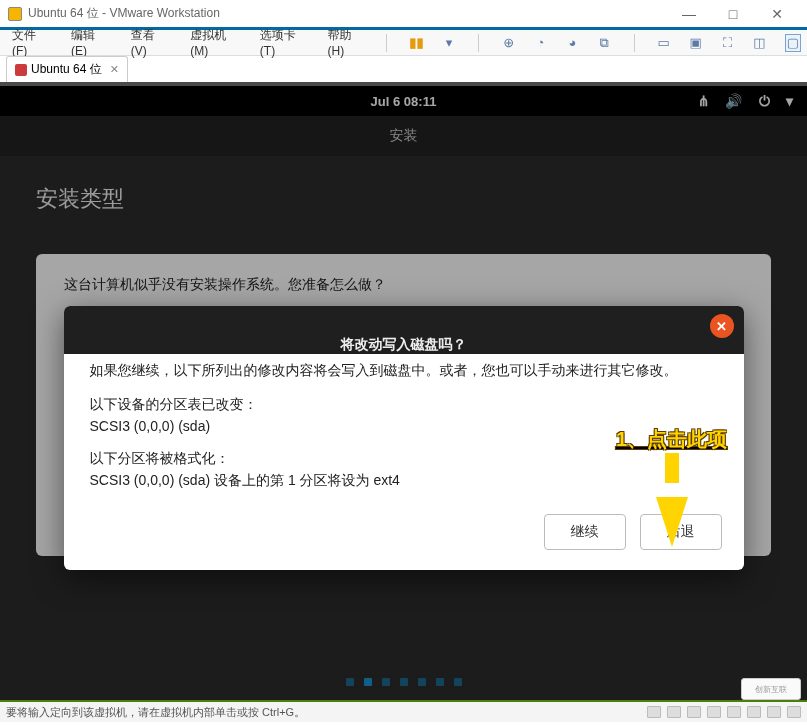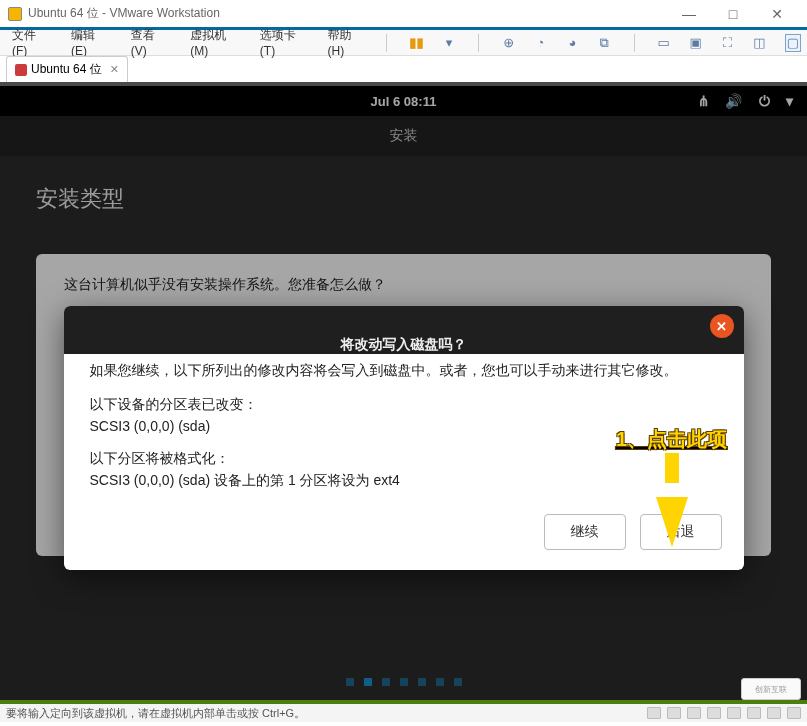--- a/index.html
+++ b/index.html
@@ -58,21 +58,21 @@
 .modal-actions { display: flex; justify-content: flex-end; gap: 14px; padding: 0 22px 20px; }
 .mbtn { background: #fff; border: 1px solid #bbb; border-radius: 4px; padding: 8px 26px; font-size: 14px; color: #333; }
 
 
 .annot { position: absolute; right: 80px; top: 340px; pointer-events: none; z-index: 50; text-decoration: underline; }
 .annot-text { color: #ffd400; font-weight: bold; font-size: 20px; text-shadow: -1px -1px 0 #5b3c00,1px -1px 0 #5b3c00,-1px 1px 0 #5b3c00,1px 1px 0 #5b3c00; }
 .annot-arrow { width: 0; height: 0; margin: 18px 0 0 40px; border-left: 16px solid transparent; border-right: 16px solid transparent; border-top: 50px solid #ffd400; position: relative; }
 .annot-stem { width: 14px; height: 30px; background: #ffd400; margin: 0 0 -4px 49px; }
 
 
-.vm-status { height: 22px; background: #f4f4f4; border-top: 4px solid #4d7c0f; font-size: 11px; color: #555; display: flex; align-items: center; padding: 0 6px; justify-content: space-between; }
+.vm-status { height: 22px; background: #f4f4f4; border-top: 2px solid #4d7c0f; font-size: 11px; color: #555; display: flex; align-items: center; padding: 0 6px; justify-content: space-between; }
 .vm-status .right-icons { display: flex; gap: 6px; align-items: center; }
 .vm-status .sicon { width: 14px; height: 12px; background: #ddd; border:1px solid #bbb; border-radius:1px; }
 
 
 .wm { position: absolute; right: 6px; bottom: 26px; width: 60px; height: 22px; border:1px solid #ccc; background:#fafafa; font-size:8px; color:#999; display:flex; align-items:center; justify-content:center; border-radius:3px; }
 </style>
 </head>
 <body>
 
 <div class="vm-titlebar">

